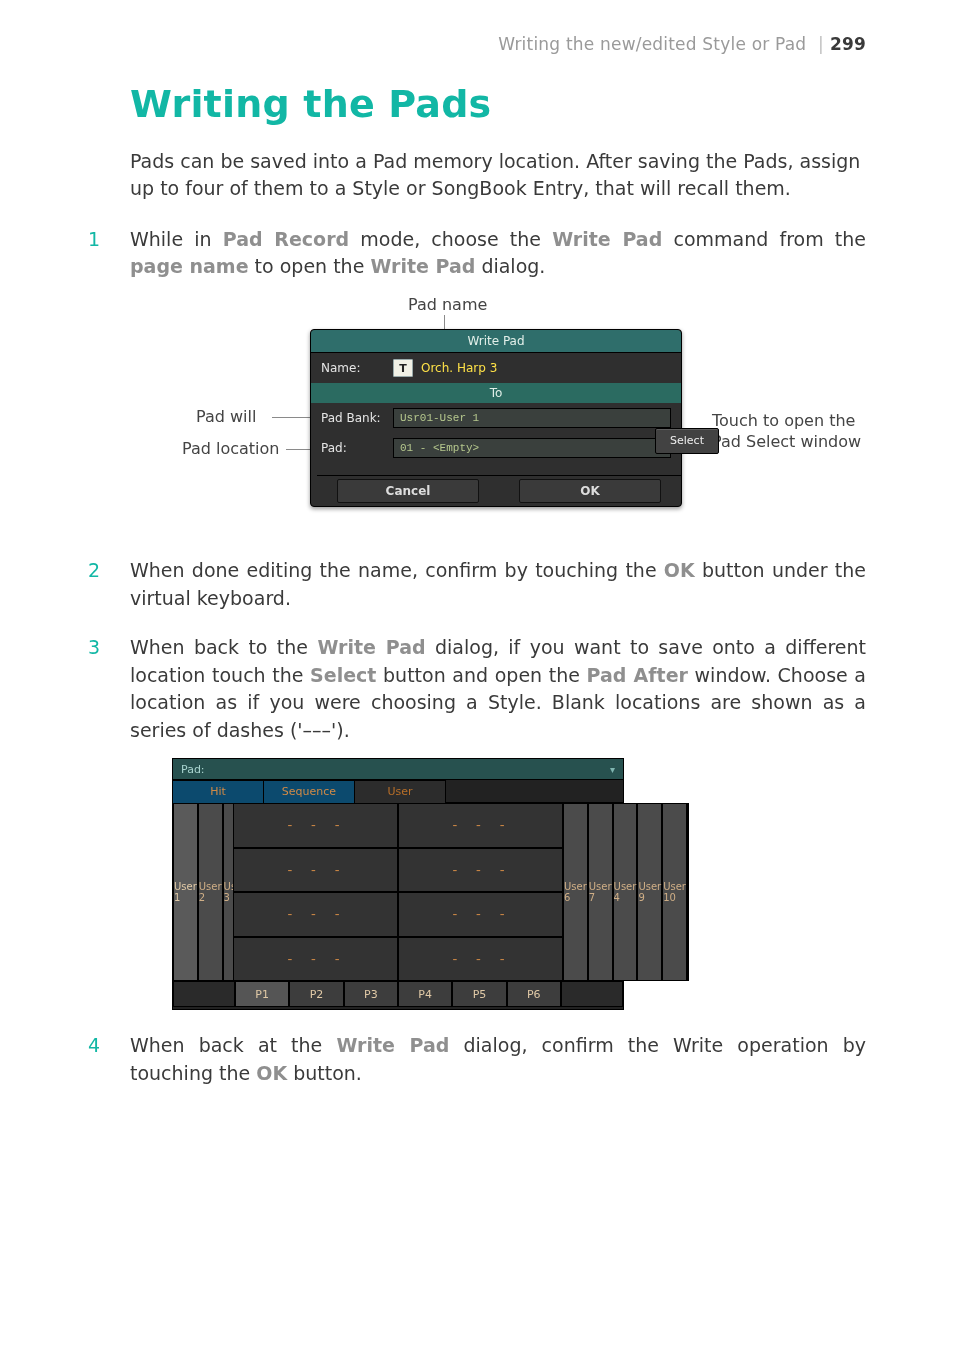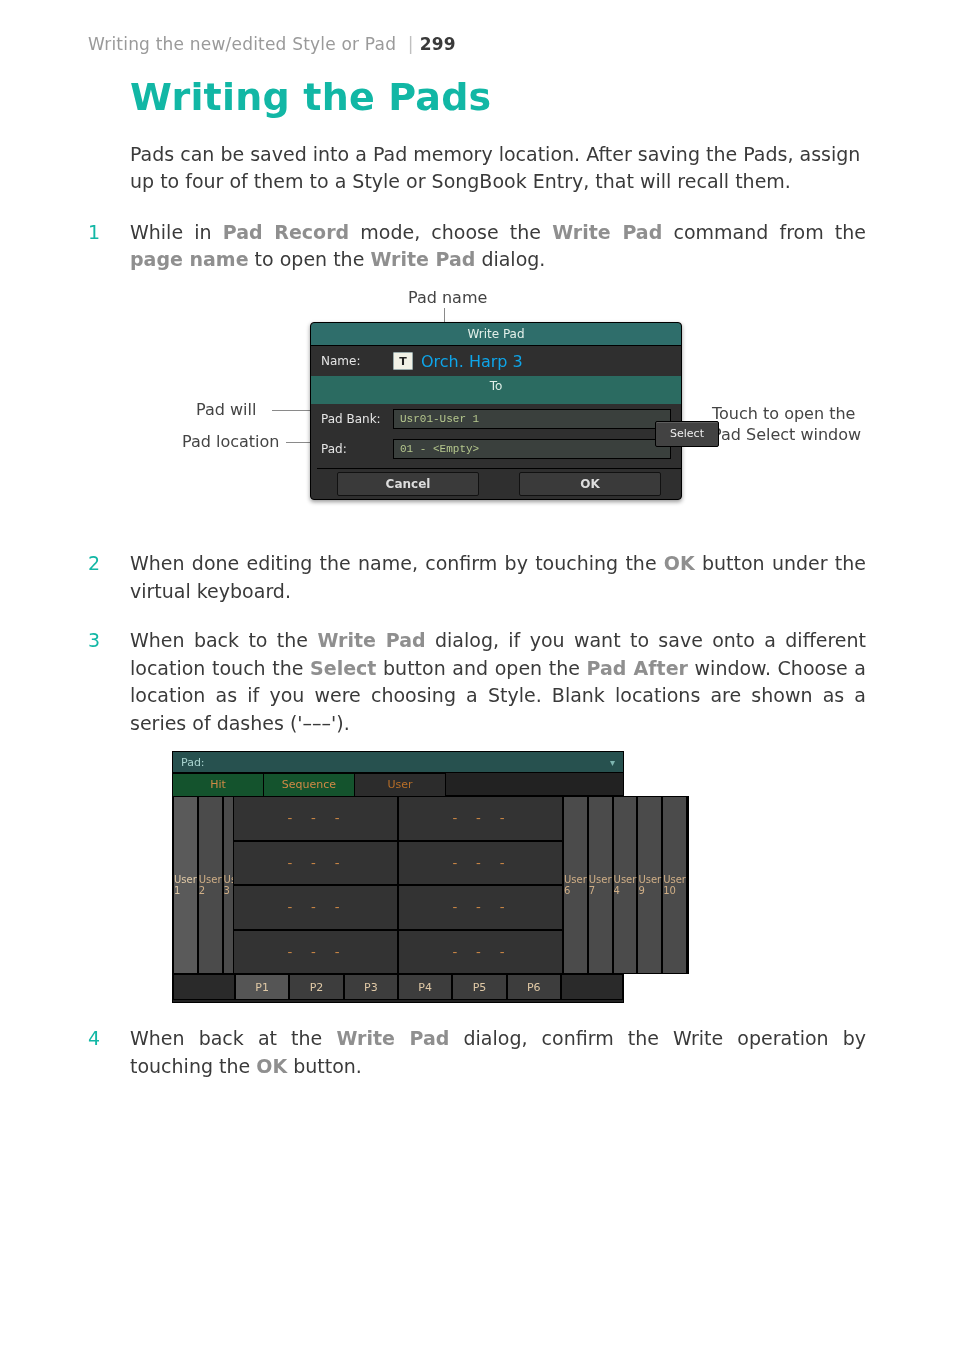--- a/index.html
+++ b/index.html
@@ -24,23 +24,24 @@
   body{
     font-family:"Segoe UI","DejaVu Sans",Arial,sans-serif;
     color:var(--ink);
     width:954px;
     min-height:1354px;
     box-sizing:border-box;
     padding:34px 88px 60px 88px;
     background:#fff;
   }
   .header-line{
+    text-align:right;
     font-size:17px;
     color:#9a9a9a;
-    margin-bottom:21px;
+    margin-bottom:28px;
     letter-spacing:.2px;
   }
   .header-line .pg{color:#3a3a3a;font-weight:700;}
   .header-line .sep{margin:0 6px;color:#bfbfbf;}
   h1{
     color:var(--teal);
     font-size:38px;
     font-weight:700;
     margin:18px 0 22px 42px;
     letter-spacing:.2px;
@@ -100,22 +101,22 @@
     border-radius:4px 4px 0 0;
     font-size:12px;color:#e2efe9;
   }
   .drow{display:flex;align-items:center;height:24px;padding:3px 10px;}
   .drow .dlabel{width:72px;color:#e5e5e5;font-size:12px;}
   .t-icon{
     width:18px;height:16px;display:inline-flex;align-items:center;justify-content:center;
     border:1px solid #9aa;background:#f1f1e6;color:#222;font-weight:700;font-size:11px;
     margin-right:8px;border-radius:1px;
   }
-  .nameval{color:#0ea5e9;font-size:16px;}
-  .to-row{text-align:center;height:28px;line-height:20px;
+  .nameval{color:#fde047;font-size:12px;}
+  .to-row{text-align:center;height:20px;line-height:20px;
     background:var(--dialog-green);color:#dfeee7;font-size:12px;}
   .field{
     flex:1;height:18px;line-height:18px;padding:0 6px;
     background:var(--field-bg);color:var(--field-text);
     border:1px solid #000;font-family:"Courier New",monospace;font-size:11px;
   }
   .sel-btn{
     position:absolute;right:-38px;top:98px;
     width:62px;height:24px;line-height:24px;text-align:center;
     background:#424242;border:1px solid #000;color:#eee;font-size:11px;
@@ -151,21 +152,21 @@
   .ps-head{
     height:20px;background:#27514f;display:flex;align-items:center;
     padding:0 8px;justify-content:space-between;border-bottom:1px solid #000;
   }
   .ps-head .title{color:#a9d4cf;font-size:11px;}
   .ps-head .chev{color:#7fb5b0;font-size:10px;}
   .ps-tabs{height:22px;display:flex;border-bottom:1px solid #000;}
   .ps-tab{
     width:90px;height:22px;line-height:22px;text-align:center;
     color:var(--orange);border-right:1px solid #000;border-top:1px solid #000;
-    background:#14532d;font-size:11px;
+    background:#0c4a6e;font-size:11px;
   }
   .ps-tab.active{background:#2c2c2c;color:var(--dark-orange);font-weight:400;}
   .ps-body{display:flex;height:178px;}
   .ps-side{width:60px;display:flex;flex-direction:row;}
   .ps-side .s-btn{
     flex:1;display:flex;align-items:center;justify-content:center;
     background:var(--row-dark);border:1px solid #000;color:var(--row-text);font-size:10px;
   }
   .ps-side .s-btn.sel{background:#5a5a5a;color:#e0c9a6;}
   .ps-side .s-btn.blank{background:#2a2a2a;}

